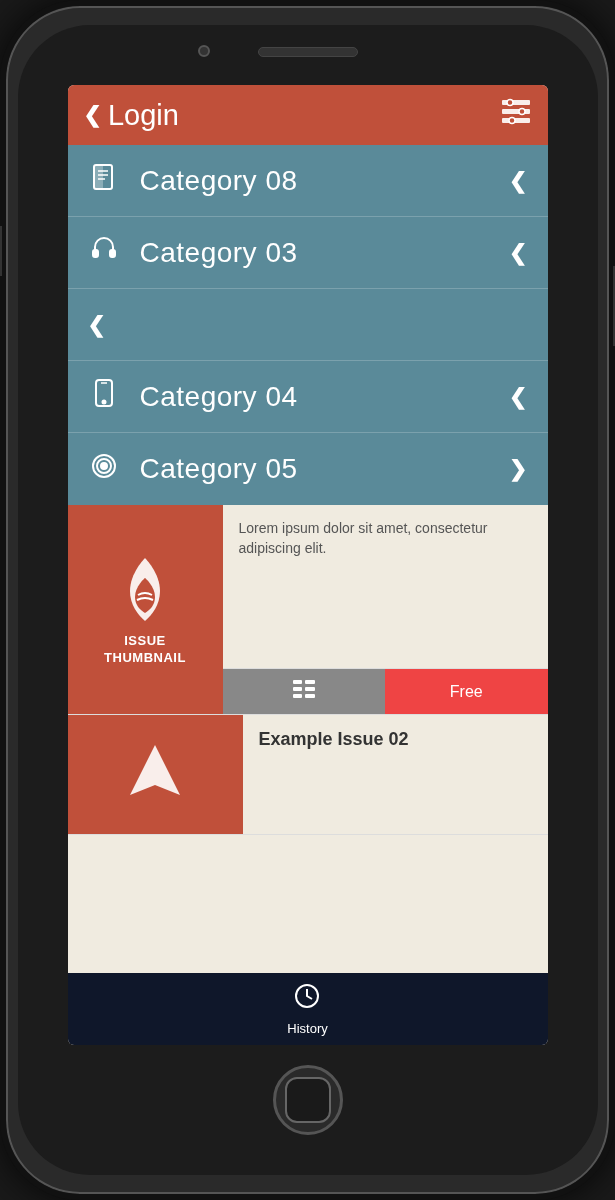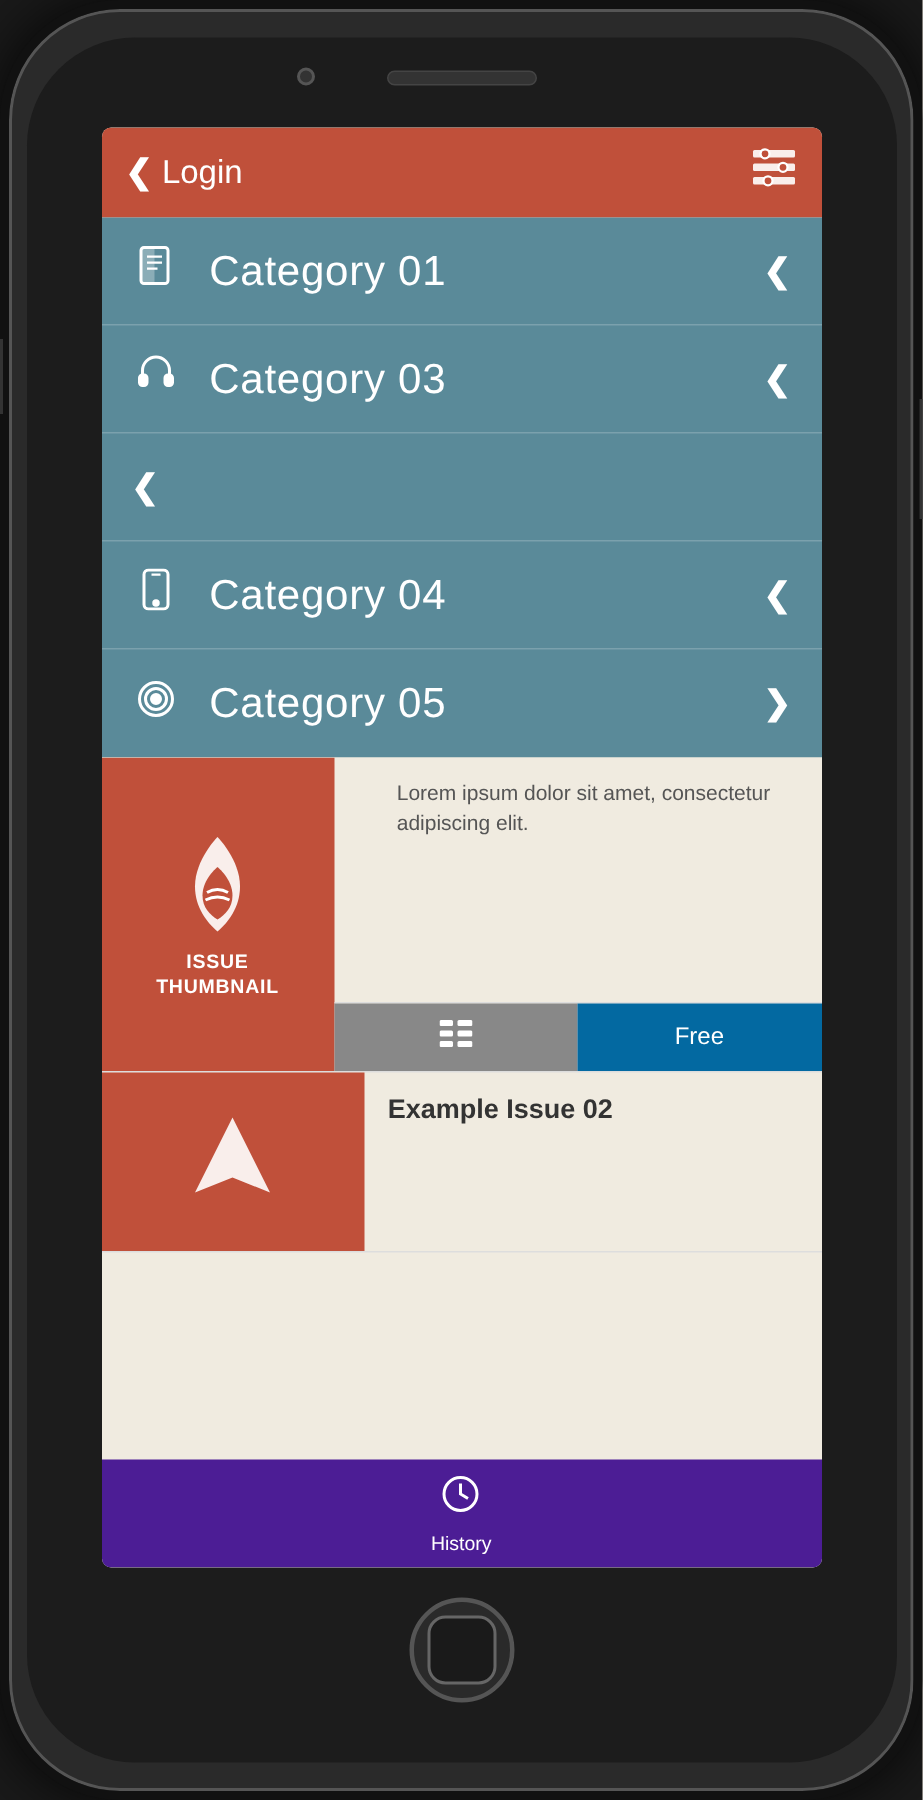--- a/index.html
+++ b/index.html
@@ -105,21 +105,21 @@
     }
 
     .back-chevron {
       color: white;
       font-size: 22px;
       font-weight: bold;
     }
 
     .header-title {
       color: white;
-      font-size: 22px;
+      font-size: 29px;
       font-weight: 400;
     }
 
     .header-icon {
       color: white;
       font-size: 24px;
     }
 
     
     .category-list {
@@ -217,21 +217,20 @@
       font-size: 18px;
       font-weight: bold;
       color: #333;
       margin-bottom: 8px;
     }
 
     .issue-desc {
       font-size: 14px;
       color: #555;
       line-height: 1.4;
-      margin-left: 26px;
     }
 
     .issue-bottom {
       display: flex;
       height: 46px;
       border-top: 1px solid #ddd;
     }
 
     .issue-btn {
       flex: 1;
@@ -240,21 +239,21 @@
       justify-content: center;
       background: #aaa;
       cursor: pointer;
     }
 
     .issue-btn-grid {
       background: #888;
     }
 
     .issue-btn-free {
-      background: #0369a1;
+      background: #ef4444;
       font-size: 16px;
       color: white;
       font-weight: 500;
     }
 
     .grid-icon {
       color: white;
       font-size: 18px;
     }
 
@@ -270,21 +269,21 @@
       background: #c0503a;
       display: flex;
       flex-direction: column;
       align-items: center;
       justify-content: center;
       flex-shrink: 0;
     }
 
     
     .tab-bar {
-      background: #4c1d95;
+      background: #0f172a;
       height: 72px;
       display: flex;
       align-items: center;
       justify-content: center;
       flex-shrink: 0;
     }
 
     .tab-item {
       display: flex;
       flex-direction: column;
@@ -392,21 +391,21 @@
           <div class="category-left">
             <span class="category-icon">
               <svg width="28" height="28" viewBox="0 0 28 28" fill="white">
                 <rect x="4" y="2" width="18" height="24" rx="2" fill="none" stroke="white" stroke-width="2"></rect>
                 <rect x="4" y="2" width="9" height="24" rx="1" fill="white" opacity="0.3"></rect>
                 <line x1="8" y1="8" x2="18" y2="8" stroke="white" stroke-width="1.5"></line>
                 <line x1="8" y1="12" x2="18" y2="12" stroke="white" stroke-width="1.5"></line>
                 <line x1="8" y1="16" x2="15" y2="16" stroke="white" stroke-width="1.5"></line>
               </svg>
             </span>
-            <span class="category-label">Category 01</span>
+            <span class="category-label">Category 08</span>
           </div>
           <span class="category-arrow chevron-left"></span>
         </div>
 
         <div class="category-item">
           <div class="category-left">
             <span class="category-icon">
               <svg width="28" height="28" viewBox="0 0 28 28" fill="none" stroke="white" stroke-width="2">
                 <path d="M5 16v-4a9 9 0 0 1 18 0v4"></path>
                 <rect x="3" y="15" width="5" height="7" rx="2" fill="white"></rect>

